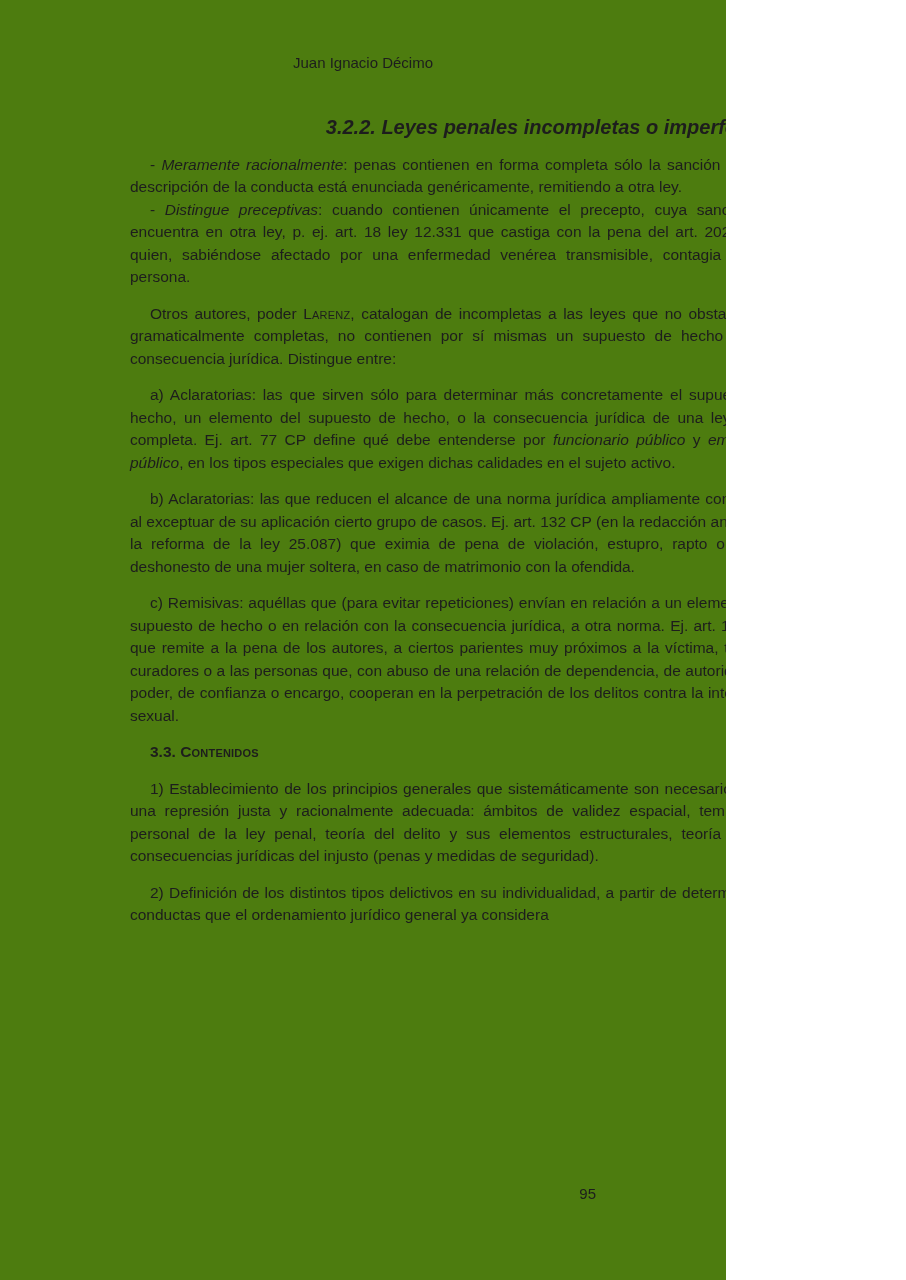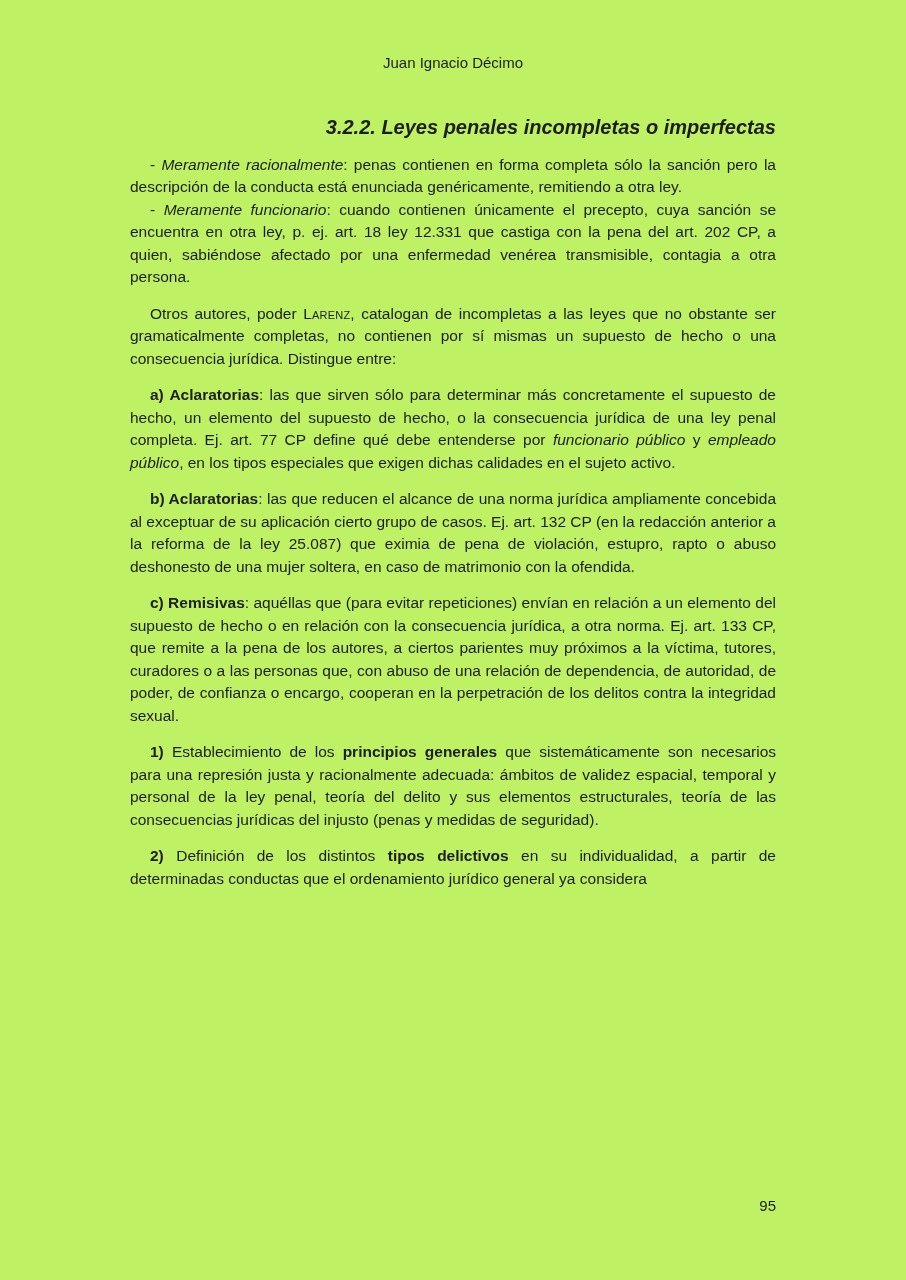--- a/index.html
+++ b/index.html
@@ -1,21 +1,21 @@
 <!DOCTYPE html>
 <html><head>
 <meta charset="utf-8">
 <style>
   * { margin: 0; padding: 0; box-sizing: border-box; }
   html, body { background: #ffffff; }
   .page {
     position: relative;
-    width: 906px;
+    width: 726px;
     height: 1280px;
-    background: #bef264;
+    background: #4d7c0f;
     color: #1d1d1d;
     font-family: "Liberation Sans", "DejaVu Sans", sans-serif;
     overflow: hidden;
   }
   .running-header {
     position: absolute;
     top: 53px;
     left: 0;
     width: 100%;
     text-align: center;
@@ -47,55 +47,55 @@
   }
   h3.sub-heading {
     font-size: 15.5px;
     line-height: 22.5px;
     font-weight: bold;
     padding-left: 20px;
     text-align: left;
     margin: 0 0 14px 0;
   }
   .it { font-style: italic; }
-  .b { font-weight: bold; }
+  .b { font-weight: normal; }
   .sc { font-variant: small-caps; letter-spacing: 0.2px; margin-top: 45px; }
   .page-number {
     position: absolute;
     top: 1184px;
     right: 130px;
     font-size: 15px;
     line-height: 19px;
-    margin-top: 12px;
   }
 </style>
 </head>
 <body>
 
 <div class="page">
 
   <div class="running-header"><span>Juan Ignacio Décimo</span></div>
 
   <div class="content">
 
     <h2 class="section-heading"><span>3.2.2. Leyes penales incompletas o imperfectas</span></h2>
 
 
     <p class="no-gap"><span>- </span><span class="it">Meramente racionalmente</span><span>: penas contienen en forma completa sólo la sanción pero la descripción de la conducta está enunciada genéricamente, remitiendo a otra ley.</span></p>
 
-    <p><span>- </span><span class="it">Meramente funcionario</span><span>: cuando contienen únicamente el precepto, cuya sanción se encuentra en otra ley, p. ej. art. 18 ley 12.331 que castiga con la pena del art. 202 CP, a quien, sabiéndose afectado por una enfermedad venérea transmisible, contagia a otra persona.</span></p>
+    <p><span>- </span><span class="it">Distingue preceptivas</span><span>: cuando contienen únicamente el precepto, cuya sanción se encuentra en otra ley, p. ej. art. 18 ley 12.331 que castiga con la pena del art. 202 CP, a quien, sabiéndose afectado por una enfermedad venérea transmisible, contagia a otra persona.</span></p>
 
     <p><span>Otros autores, poder </span><span class="sc">Larenz</span><span>, catalogan de incompletas a las leyes que no obstante ser gramaticalmente completas, no contienen por sí mismas un supuesto de hecho o una consecuencia jurídica. Distingue entre:</span></p>
 
     <p><span class="b">a) Aclaratorias</span><span>: las que sirven sólo para determinar más concretamente el supuesto de hecho, un elemento del supuesto de hecho, o la consecuencia jurídica de una ley penal completa. Ej. art. 77 CP define qué debe entenderse por </span><span class="it">funcionario público</span><span> y </span><span class="it">empleado público</span><span>, en los tipos especiales que exigen dichas calidades en el sujeto activo.</span></p>
 
     <p><span class="b">b) Aclaratorias</span><span>: las que reducen el alcance de una norma jurídica ampliamente concebida al exceptuar de su aplicación cierto grupo de casos. Ej. art. 132 CP (en la redacción anterior a la reforma de la ley 25.087) que eximia de pena de violación, estupro, rapto o abuso deshonesto de una mujer soltera, en caso de matrimonio con la ofendida.</span></p>
 
     <p><span class="b">c) Remisivas</span><span>: aquéllas que (para evitar repeticiones) envían en relación a un elemento del supuesto de hecho o en relación con la consecuencia jurídica, a otra norma. Ej. art. 133 CP, que remite a la pena de los autores, a ciertos parientes muy próximos a la víctima, tutores, curadores o a las personas que, con abuso de una relación de dependencia, de autoridad, de poder, de confianza o encargo, cooperan en la perpetración de los delitos contra la integridad sexual.</span></p>
 
+    <h3 class="sub-heading"><span>3.3. </span><span class="sc">Contenidos</span></h3>
 
 
     <p><span class="b">1)</span><span> Establecimiento de los </span><span class="b">principios generales</span><span> que sistemáticamente son necesarios para una represión justa y racionalmente adecuada: ámbitos de validez espacial, temporal y personal de la ley penal, teoría del delito y sus elementos estructurales, teoría de las consecuencias jurídicas del injusto (penas y medidas de seguridad).</span></p>
 
     <p><span class="b">2)</span><span> Definición de los distintos </span><span class="b">tipos delictivos</span><span> en su individualidad, a partir de determinadas conductas que el ordenamiento jurídico general ya considera</span></p>
 
   </div>
 
   <div class="page-number"><span>95</span></div>
 

